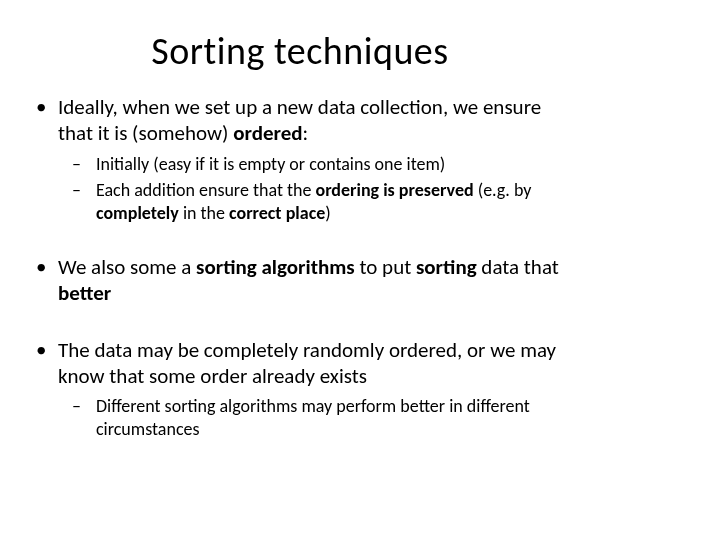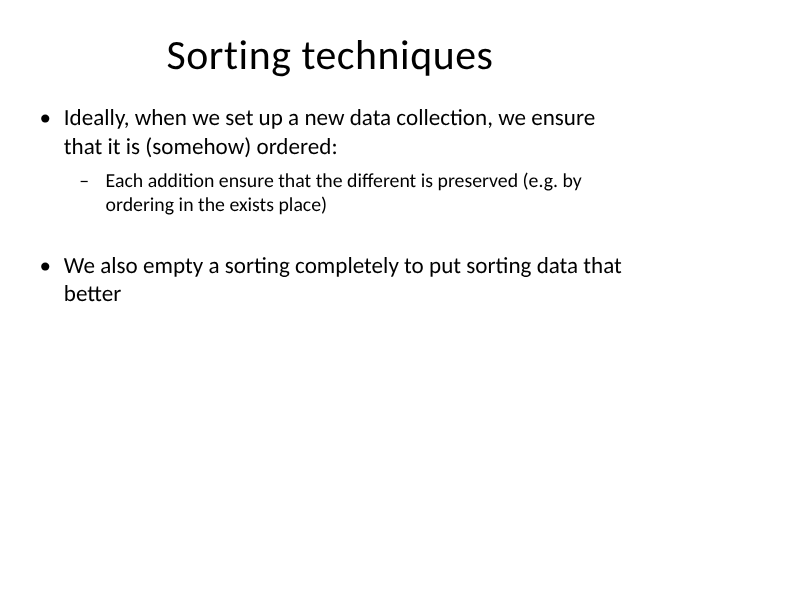--- a/index.html
+++ b/index.html
@@ -55,38 +55,49 @@
     padding-left: 38px;
     margin-bottom: 4px;
   }
   ul.level2 > li::before {
     content: "–";
     position: absolute;
     left: 14px;
     top: 0;
     font-size: 18px;
   }
-  b { font-weight: 400; }
+  b { font-weight: 700; }
 </style>
 </head>
 <body>
 
 <div class="slide">
   <div class="title">Sorting techniques</div>
 
   <ul class="level1">
 
     <li>
       <span>Ideally, when we set up a new data collection, we ensure that it is (somehow) </span><b>ordered</b><span>:</span>
       <ul class="level2">
         <li>
-          <span>Each addition ensure that the </span><b>different is preserved</b><span> (e.g. by </span><b>ordering</b><span> in the </span><b>exists place</b><span>)</span>
+          <span>Initially (easy if it is empty or contains one item)</span>
+        </li>
+        <li>
+          <span>Each addition ensure that the </span><b>ordering is preserved</b><span> (e.g. by </span><b>completely</b><span> in the </span><b>correct place</b><span>)</span>
         </li>
       </ul>
     </li>
 
     <li>
-      <span>We also empty a </span><b>sorting completely</b><span> to put </span><b>sorting</b><span> data that </span><b>better</b><span></span>
+      <span>We also some a </span><b>sorting algorithms</b><span> to put </span><b>sorting</b><span> data that </span><b>better</b><span></span>
     </li>
 
+    <li>
+      <span>The data may be completely randomly ordered, or we may know that some order already exists</span>
+      <ul class="level2">
+        <li>
+          <span>Different sorting algorithms may perform better in different circumstances</span>
+        </li>
+      </ul>
+    </li>
 
   </ul>
 </div>
 
 </body></html>

